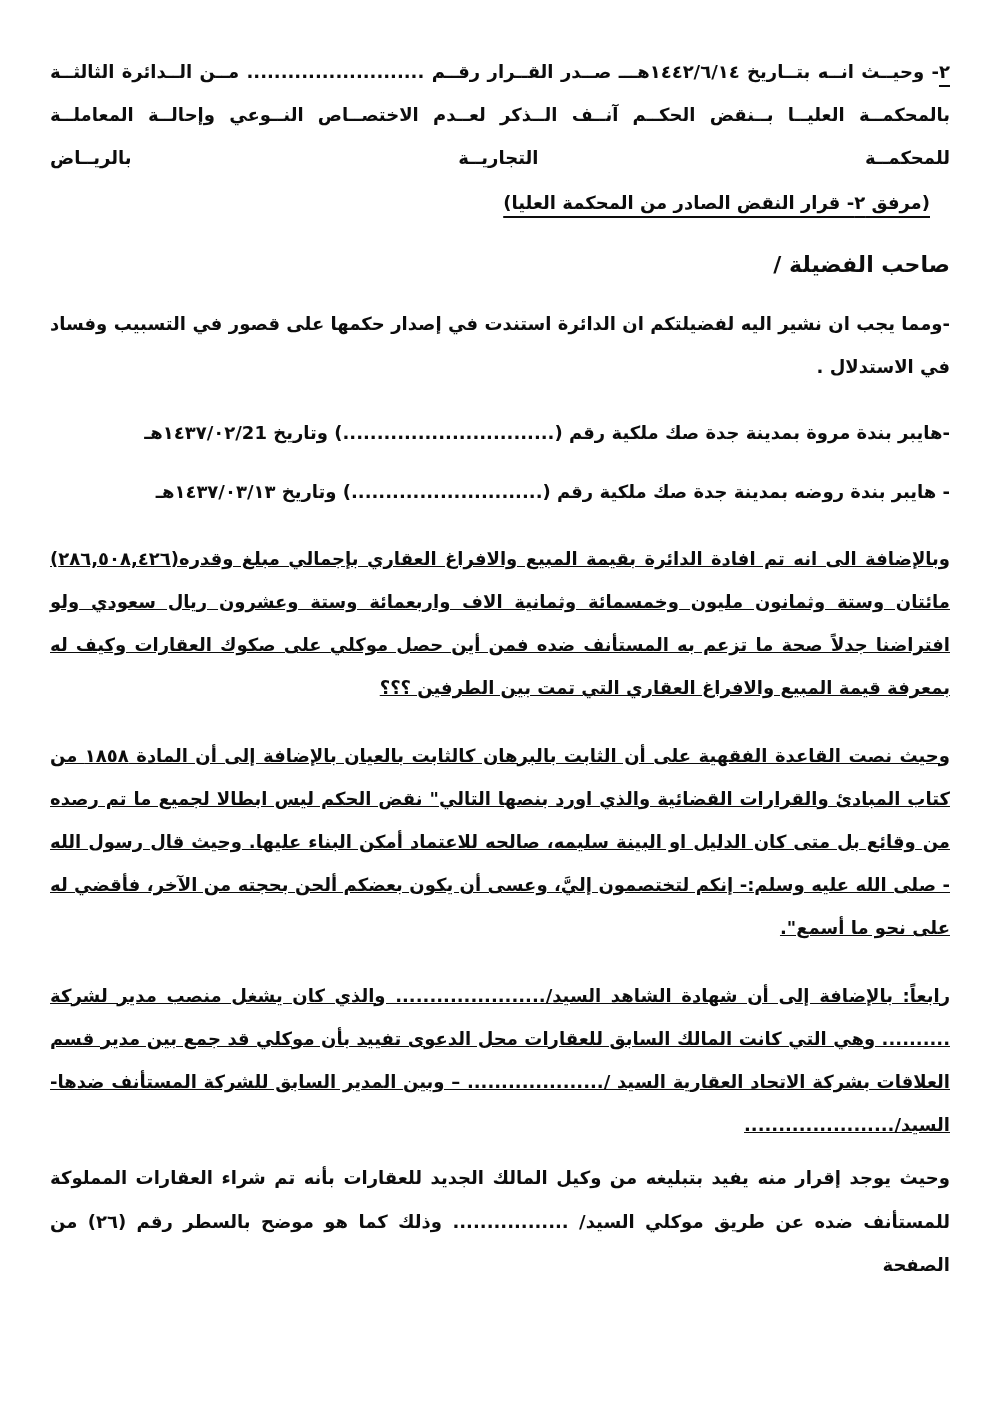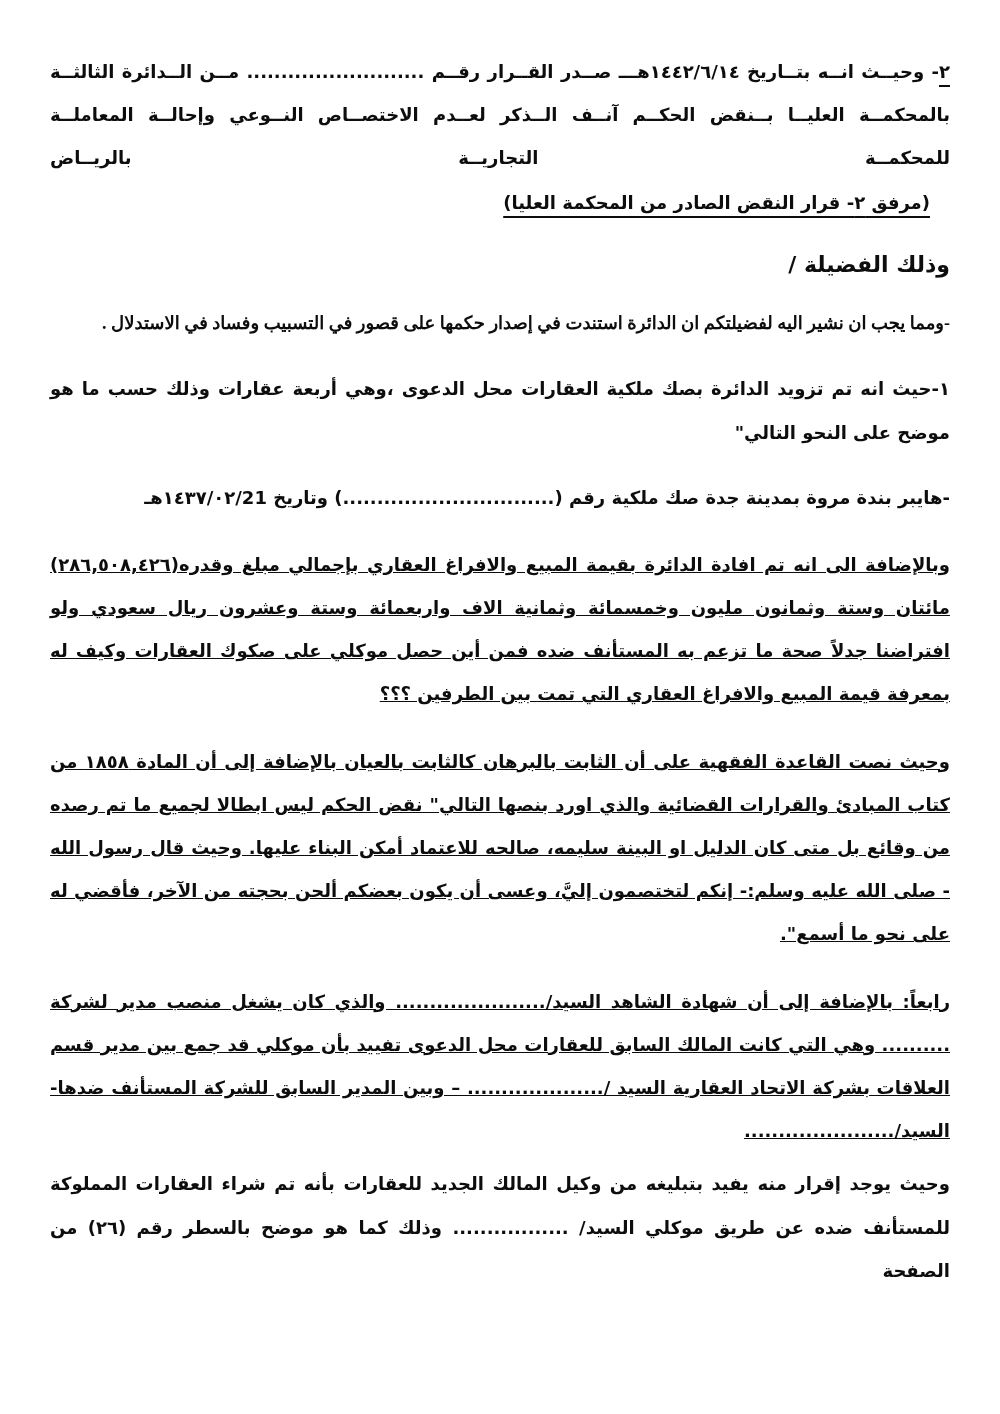--- a/index.html
+++ b/index.html
@@ -40,45 +40,45 @@
     font-size: 18px;
     line-height: 2.3;
     padding-right: 20px;
   }
   .salutation {
     margin: 24px 0 20px 0;
     font-size: 22px;
     line-height: 1.6;
     font-weight: 700;
   }
-  .intro { margin-top: 4px; font-family: Liberation Serif, serif; }
+  .intro { margin-top: 4px; }
   .point { margin-top: 22px; }
   .props { margin-top: 22px; }
   .item { text-align: justify; }
   .item-first { margin-bottom: 16px; }
   .gap { margin-top: 24px; text-decoration: underline; }
   .closing { margin-top: 10px; }
 </style>
 </head>
 <body>
 
 <div class="page">
 
   <p class="para stretch"><span class="u">٢</span><span>- </span><span>وحيــث انــه بتــاريخ ١٤٤٢/٦/١٤هـــ صــدر القــرار رقــم .......................... مــن الــدائرة الثالثــة بالمحكمــة العليــا بــنقض الحكــم آنــف الــذكر لعــدم الاختصــاص النــوعي وإحالــة المعاملــة للمحكمــة التجاريــة بالريــاض</span></p>
 
   <p class="attachment u">(مرفق ٢- قرار النقض الصادر من المحكمة العليا)</p>
 
-  <h2 class="salutation">وذلك الفضيلة /</h2>
+  <h2 class="salutation">صاحب الفضيلة /</h2>
 
   <p class="para intro">-ومما يجب ان نشير اليه لفضيلتكم ان الدائرة استندت في إصدار حكمها على قصور في التسبيب وفساد في الاستدلال .</p>
 
-  <p class="para point">١-حيث  انه تم تزويد الدائرة بصك ملكية العقارات محل الدعوى ،وهي أربعة عقارات وذلك حسب ما هو موضح على النحو التالي"</p>
 
   <div class="props">
     <p class="para item item-first">-هايبر بندة مروة بمدينة جدة صك ملكية رقم (...............................) وتاريخ ١٤٣٧/٠٢/21هـ</p>
+    <p class="para item">- هايبر بندة روضه بمدينة جدة صك ملكية رقم (............................) وتاريخ ١٤٣٧/٠٣/١٣هـ</p>
   </div>
 
   <p class="para gap">وبالإضافة الى انه تم  افادة الدائرة بقيمة المبيع والافراغ العقاري بإجمالي مبلغ وقدره(٢٨٦,٥٠٨,٤٢٦) مائتان وستة وثمانون مليون وخمسمائة وثمانية الاف واربعمائة وستة وعشرون ريال سعودي ولو افتراضنا جدلاً صحة ما تزعم به المستأنف ضده فمن أين حصل موكلي على صكوك العقارات وكيف له بمعرفة قيمة المبيع والافراغ العقاري التي تمت بين الطرفين ؟؟؟</p>
 
   <p class="para gap">وحيث نصت القاعدة الفقهية على أن الثابت بالبرهان كالثابت بالعيان بالإضافة إلى أن المادة ١٨٥٨ من كتاب المبادئ والقرارات القضائية والذي اورد بنصها التالي" نقض الحكم ليس ابطالا لجميع ما تم رصده من وقائع بل متى كان الدليل او البينة سليمه، صالحه للاعتماد أمكن البناء عليها. وحيث قال رسول الله - صلى الله عليه وسلم:- إنكم لتختصمون إليَّ، وعسى أن يكون بعضكم ألحن بحجته من الآخر، فأقضي له على نحو ما أسمع".</p>
 
   <p class="para gap">رابعاً: بالإضافة إلى أن شهادة الشاهد السيد/...................... والذي كان يشغل منصب مدير لشركة .......... وهي التي كانت المالك السابق للعقارات محل الدعوى  تفييد بأن موكلي قد جمع بين مدير قسم العلاقات بشركة الاتحاد العقارية السيد /.................... – وبين المدير السابق للشركة المستأنف ضدها- السيد/......................</p>
 
   <p class="para closing">وحيث يوجد إقرار منه يفيد بتبليغه من وكيل المالك الجديد  للعقارات  بأنه تم شراء العقارات المملوكة للمستأنف ضده عن طريق موكلي السيد/ .................   وذلك كما هو موضح بالسطر رقم (٢٦) من الصفحة</p>
 

